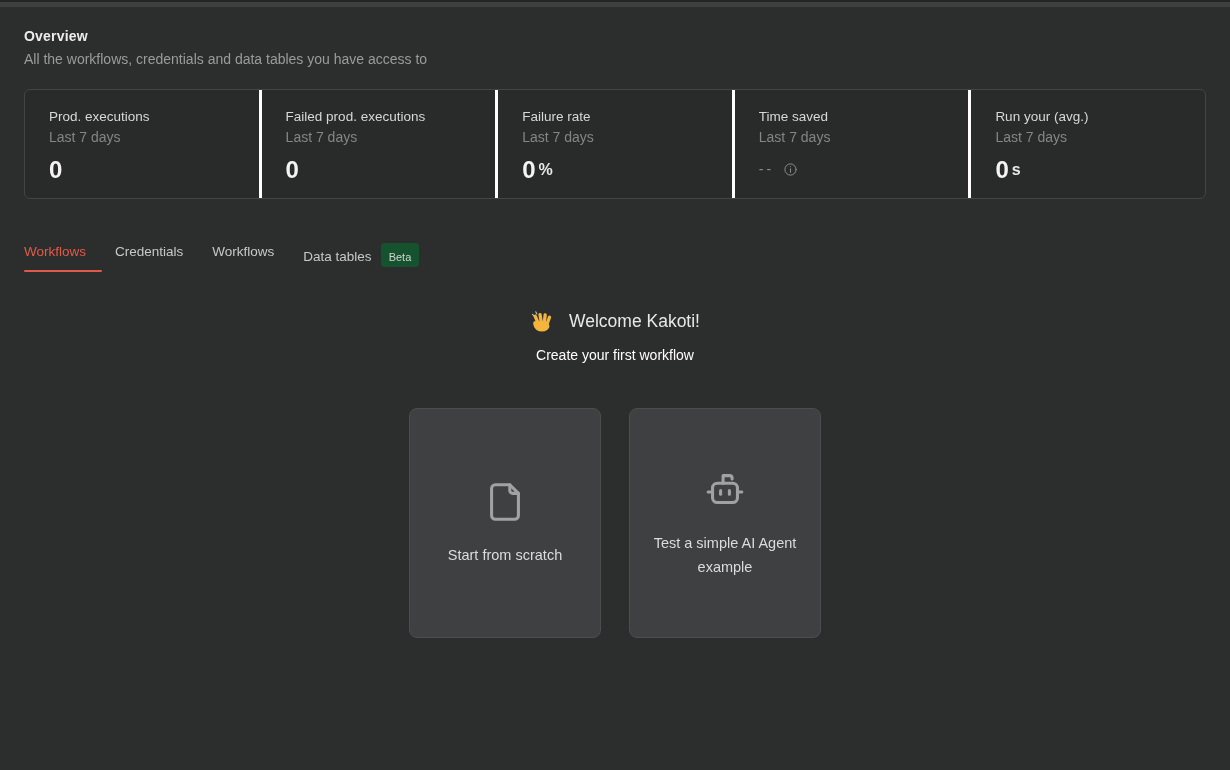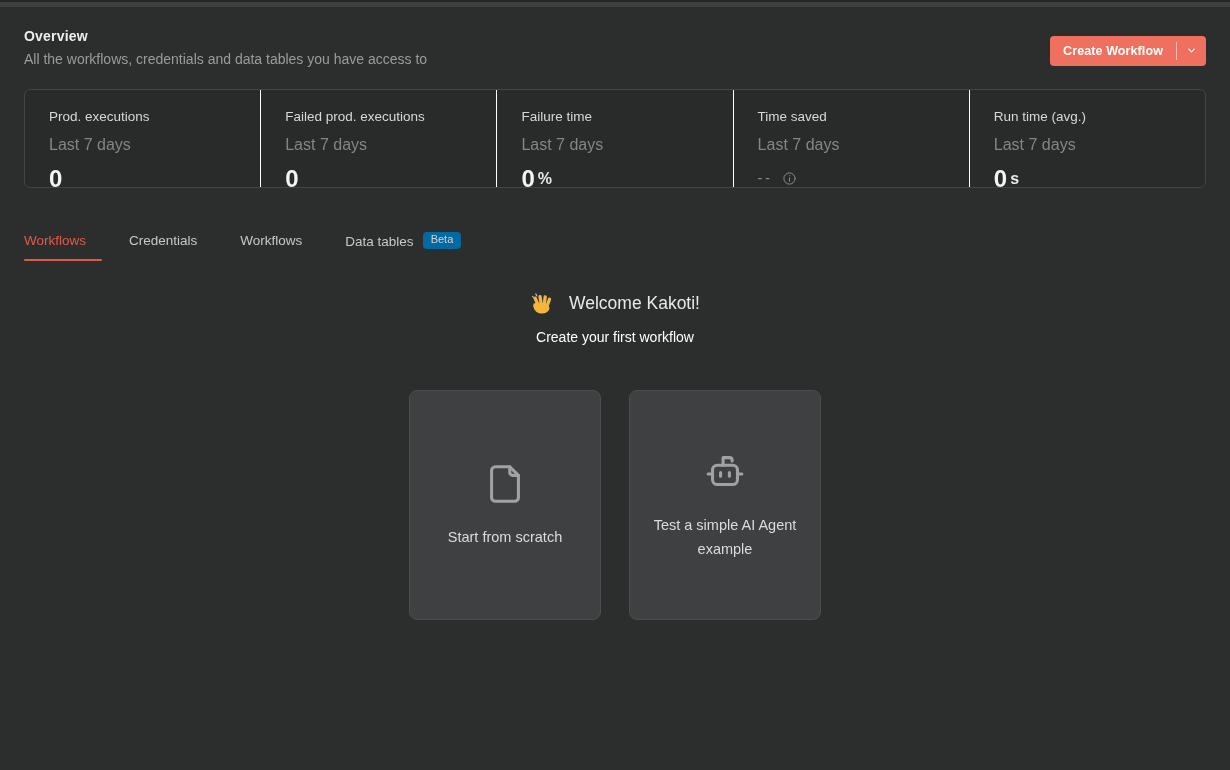--- a/index.html
+++ b/index.html
@@ -27,43 +27,43 @@
   .create-btn-main {
     color:#fff; font-size:12.5px; font-weight:600; line-height:30px; padding:0 13px;
     letter-spacing:.1px;
   }
   .create-btn-divider { width:1px; background:rgba(255,255,255,.55); margin:6px 0; }
   .create-btn-caret { width:29px; display:flex; align-items:center; justify-content:center; }
   .create-btn-caret svg { width:11px; height:11px; stroke:#fff; stroke-width:2.6; fill:none; stroke-linecap:round; stroke-linejoin:round; }
 
   
   .stats {
-    margin-top:22px; display:flex; height:99px;
+    margin-top:22px; display:flex; height:110px;
     background:#292b2a; border:1px solid #424544; border-radius:6px;
   }
-  .stat-cell { flex:1; padding:19px 24px 0 24px; border-left:1px solid #ffffff; min-width:0; }
+  .stat-cell { flex:1; padding:19px 24px 0 24px; border-left:3px solid #ffffff; min-width:0; }
   .stat-cell:first-child { border-left:none; }
   .stat-label { font-size:13.5px; color:#d7d8d8; }
-  .stat-period { font-size:16px; color:#848585; margin-top:12px; }
+  .stat-period { font-size:14px; color:#848585; margin-top:5px; }
   .stat-value { font-size:24px; font-weight:700; color:#f4f4f4; margin-top:11px; display:flex; align-items:center; }
   .stat-unit { font-size:16px; font-weight:700; margin-left:3px; color:#e9e9e9; }
   .stat-value.muted { font-size:14px; font-weight:400; color:#8b8c8c; letter-spacing:3px; margin-top:16px; }
   .info-icon { margin-left:9px; display:inline-flex; letter-spacing:0; cursor:pointer; }
   .info-icon svg { width:15px; height:15px; stroke:#8b8c8c; fill:none; stroke-width:1.6; stroke-linecap:round; }
 
   
-  .tabs { margin-top:45px; display:flex; align-items:flex-start; gap:43px; }
+  .tabs { margin-top:45px; display:flex; align-items:flex-start; gap:29px; }
   .tab { position:relative; font-size:13.5px; color:#c7c8c9; padding-bottom:13px; cursor:pointer; display:flex; align-items:center; gap:9px; }
   .tab.active { color:#e05a49; }
   .tab.active::after {
     content:""; position:absolute; left:0; right:-16px; bottom:0; height:2px;
     background:#e05a49; border-radius:1px;
   }
   .beta-badge {
-    background:#0369a1; color:#d2d3d3; font-size:11px; padding:1px 8px 4px 8px;
+    background:#14532d; color:#d2d3d3; font-size:11px; padding:8px 8px 4px 8px;
     border-radius:4px; position:relative; top:-1px;
   }
 
   
   .empty { text-align:center; }
   .welcome { margin-top:29px; display:flex; align-items:center; justify-content:center; gap:16px; }
   .welcome-text { font-size:17.5px; color:#e7e8e8; }
   .wave svg { width:23px; height:23px; display:block; }
   .welcome-sub { margin-top:14px; font-size:14px; color:#ffffff; }
 
@@ -85,52 +85,41 @@
 <div class="window-edge"></div>
 <div class="top-strip"></div>
 
 <div class="page">
 
   <div class="header">
     <div>
       <div class="page-title">Overview</div>
       <div class="page-subtitle">All the workflows, credentials and data tables you have access to</div>
     </div>
-    <div class="create-btn">
-      <div class="create-btn-main">Create Workflow</div>
-      <div class="create-btn-divider"></div>
-      <div class="create-btn-caret">
-        <span>
-          <svg viewBox="0 0 24 24">
-              <polyline points="6 9 12 15 18 9"></polyline>
-            </svg>
-        </span>
-      </div>
-    </div>
   </div>
 
   <div class="stats">
     <div class="stat-cell">
       <div class="stat-label">Prod. executions</div>
       <div class="stat-period">Last 7 days</div>
       <div class="stat-value">
           <span>0</span>
           <span class="stat-unit"></span>
         </div>
     </div>
     <div class="stat-cell">
       <div class="stat-label">Failed prod. executions</div>
       <div class="stat-period">Last 7 days</div>
       <div class="stat-value">
           <span>0</span>
           <span class="stat-unit"></span>
         </div>
     </div>
     <div class="stat-cell">
-      <div class="stat-label">Failure time</div>
+      <div class="stat-label">Failure rate</div>
       <div class="stat-period">Last 7 days</div>
       <div class="stat-value">
           <span>0</span>
           <span class="stat-unit">%</span>
         </div>
     </div>
     <div class="stat-cell">
       <div class="stat-label">Time saved</div>
       <div class="stat-period">Last 7 days</div>
       <div class="stat-value muted">
@@ -138,21 +127,21 @@
           <span class="info-icon">
             <svg viewBox="0 0 24 24">
               <circle cx="12" cy="12" r="9"></circle>
               <line x1="12" y1="11" x2="12" y2="16.5"></line>
               <line x1="12" y1="7.5" x2="12" y2="7.6"></line>
             </svg>
           </span>
         </div>
     </div>
     <div class="stat-cell">
-      <div class="stat-label">Run time (avg.)</div>
+      <div class="stat-label">Run your (avg.)</div>
       <div class="stat-period">Last 7 days</div>
       <div class="stat-value">
           <span>0</span>
           <span class="stat-unit">s</span>
         </div>
     </div>
   </div>
 
   <div class="tabs">
     <div class="tab active">

